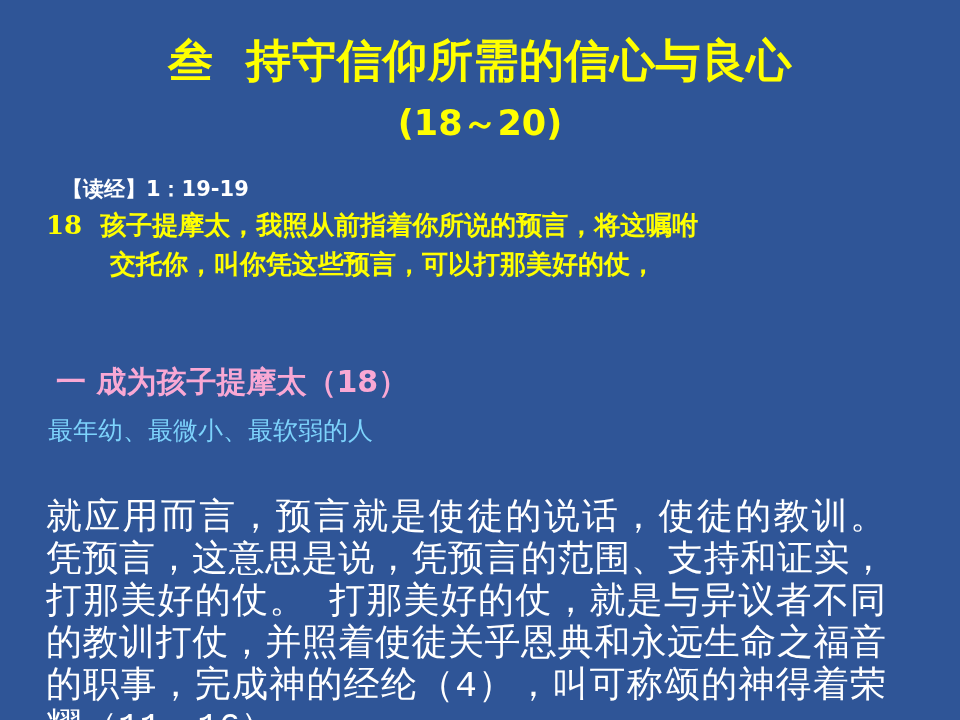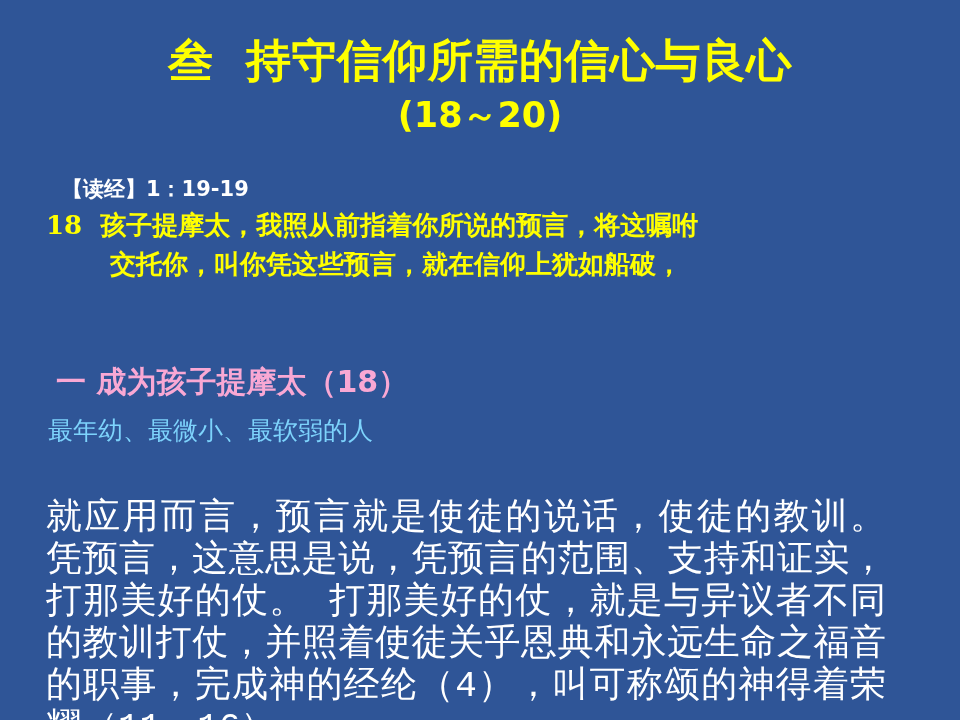--- a/index.html
+++ b/index.html
@@ -41,21 +41,21 @@
     letter-spacing: 0.5px;
     white-space: pre;
   }
   .title-sub {
     display: block;
     color: #ffff00;
     font-family: "DejaVu Sans", "Liberation Sans", sans-serif;
     font-weight: bold;
     font-size: 35px;
     line-height: 44px;
-    margin-top: 6px;
+    margin-top: 14px;
     white-space: pre;
   }
 
   
   .reading-ref {
     position: absolute;
     left: 62px;
     top: 176px;
     color: #ffffff;
     font-family: "DejaVu Sans", "Liberation Sans", sans-serif;
@@ -134,21 +134,21 @@
 
   <div class="title-block">
     <span class="title-main">叁  持守信仰所需的信心与良心</span>
     <span class="title-sub">(18～20)</span>
   </div>
 
   <div class="reading-ref">【读经】1：19-19</div>
 
   <div class="verses">
     <div class="verse-line">18  孩子提摩太，我照从前指着你所说的预言，将这嘱咐</div>
-    <div class="verse-line indented">交托你，叫你凭这些预言，就在信仰上犹如船破，</div>
+    <div class="verse-line indented">交托你，叫你凭这些预言，可以打那美好的仗，</div>
   </div>
 
   <div class="heading heading-1">一 成为孩子提摩太（18）</div>
   <div class="subnote">最年幼、最微小、最软弱的人</div>
 
   <div class="body-para">就应用而言，预言就是使徒的说话，使徒的教训。 凭预言，这意思是说，凭预言的范围、支持和证实，打那美好的仗。 打那美好的仗，就是与异议者不同的教训打仗，并照着使徒关乎恩典和永远生命之福音的职事，完成神的经纶（4），叫可称颂的神得着荣耀（11～16）。</div>
 
 </div>
 
 </body></html>

